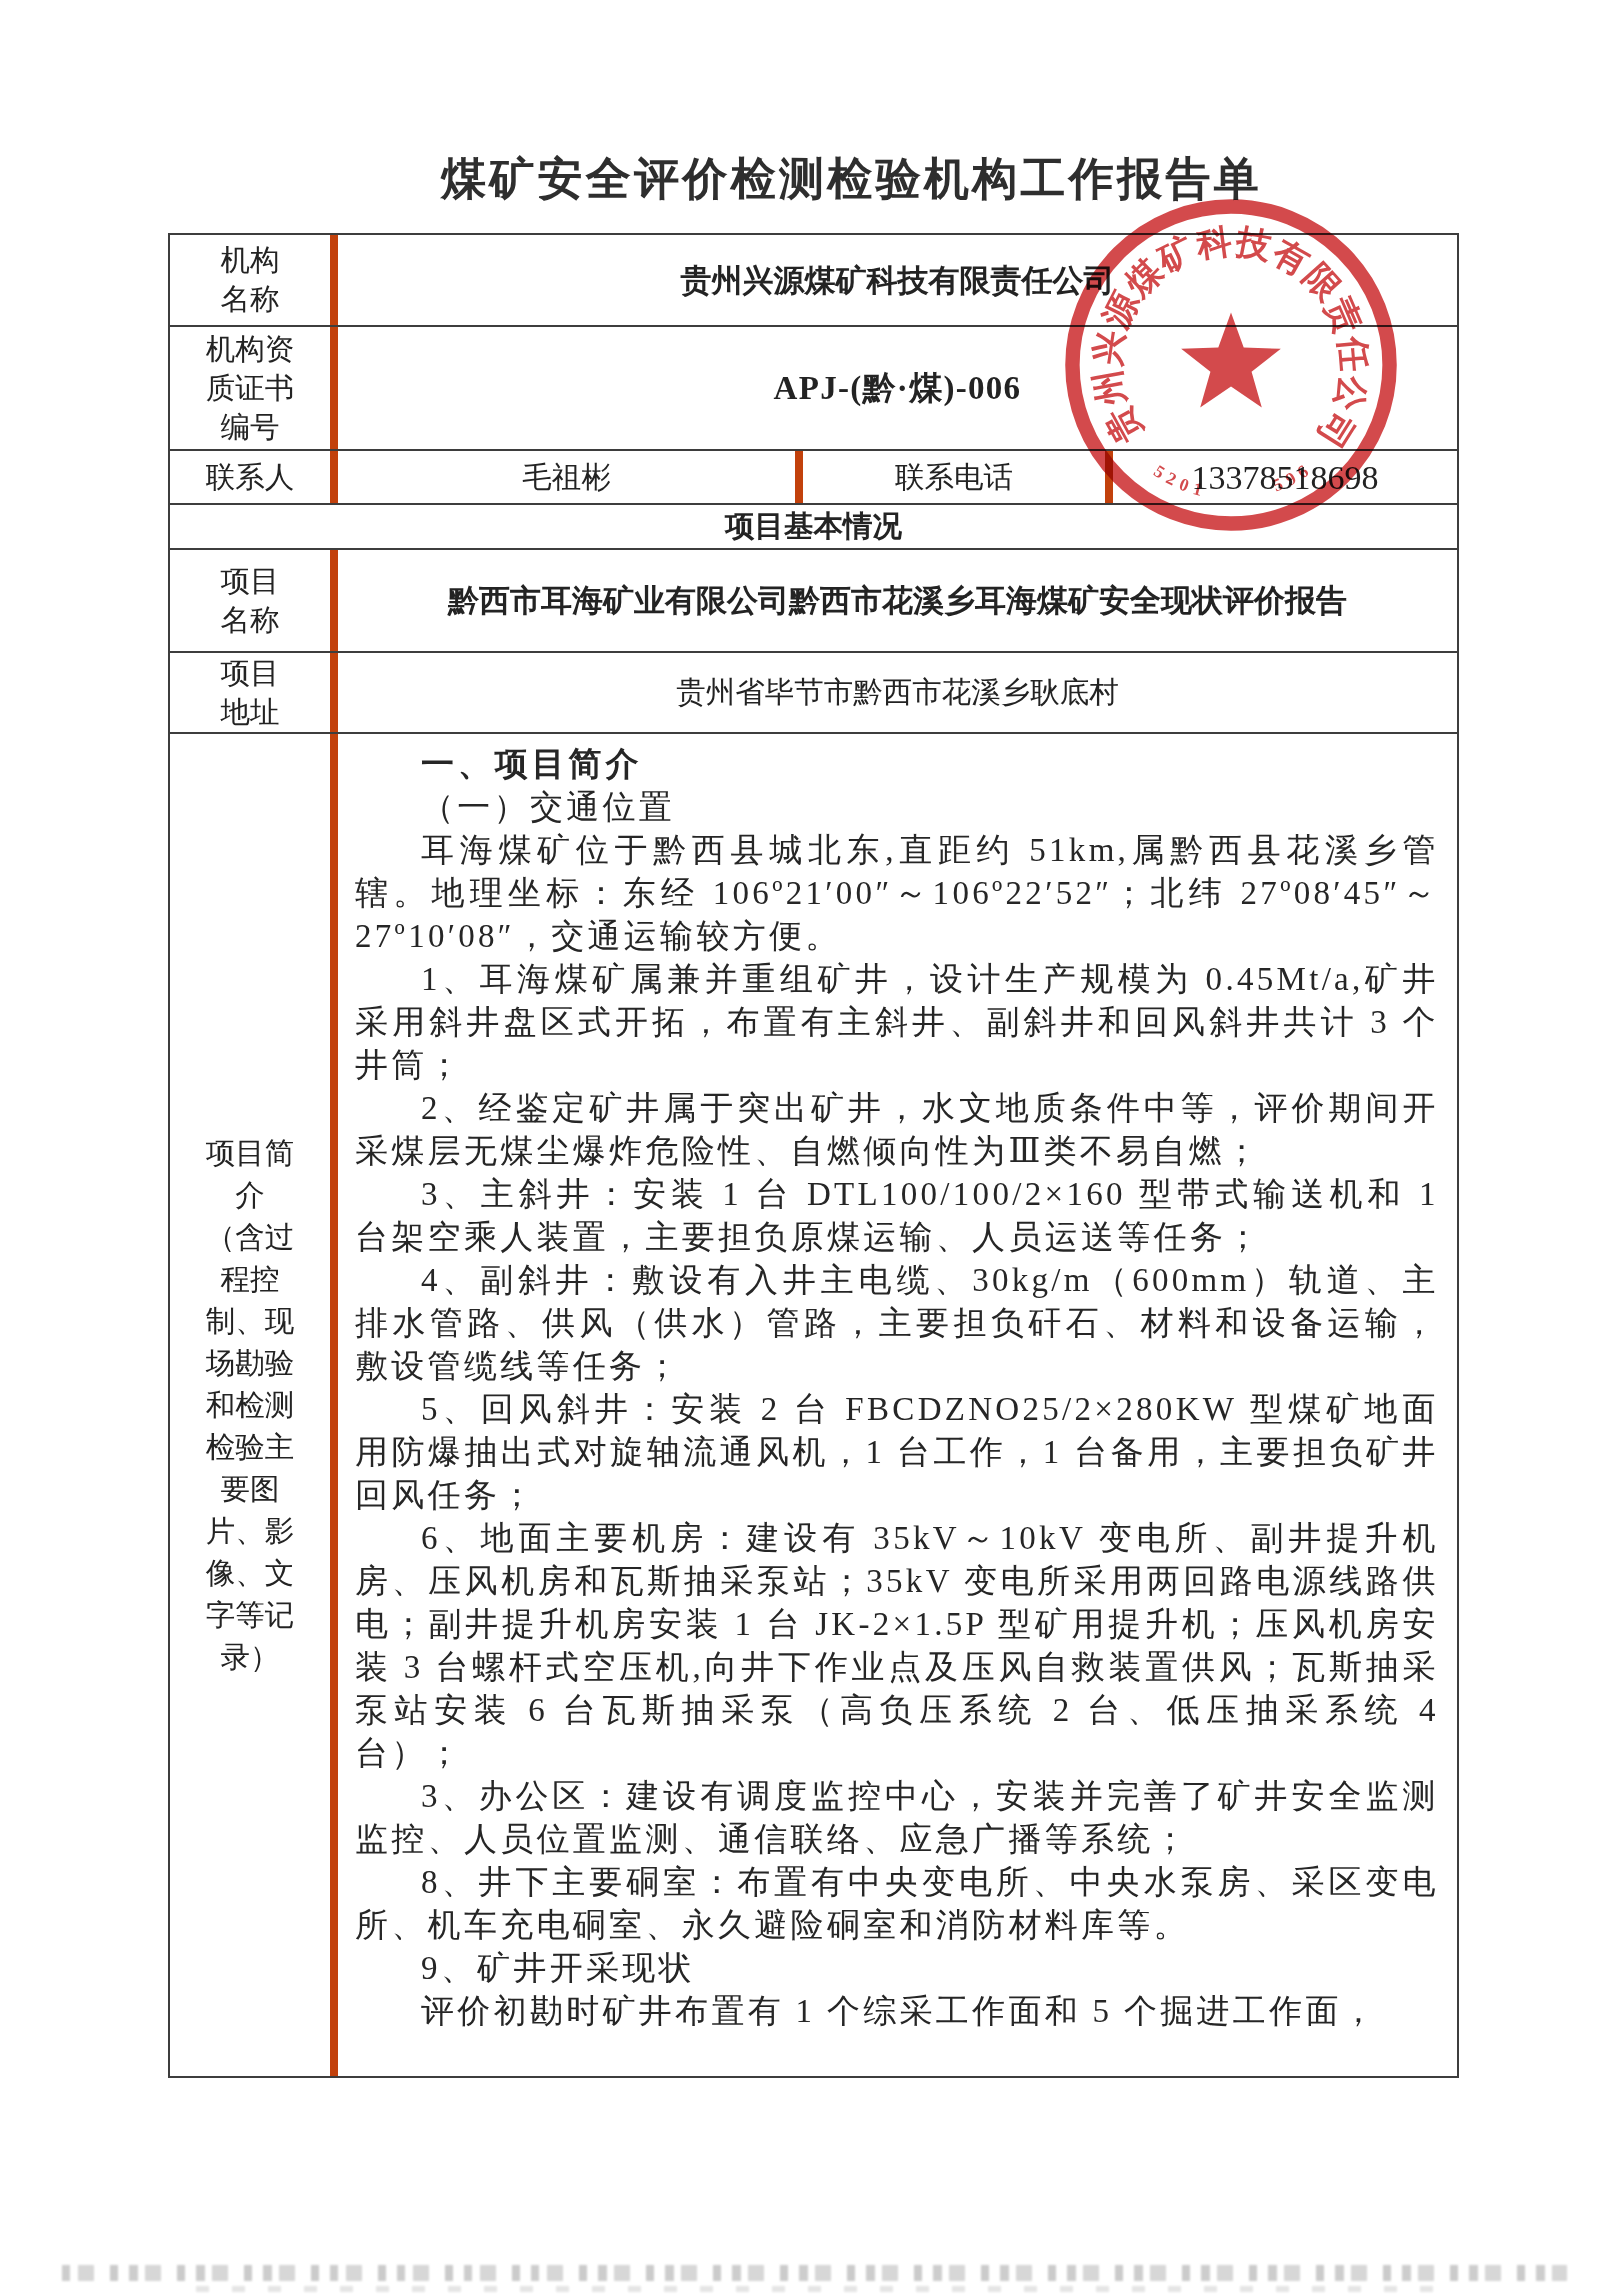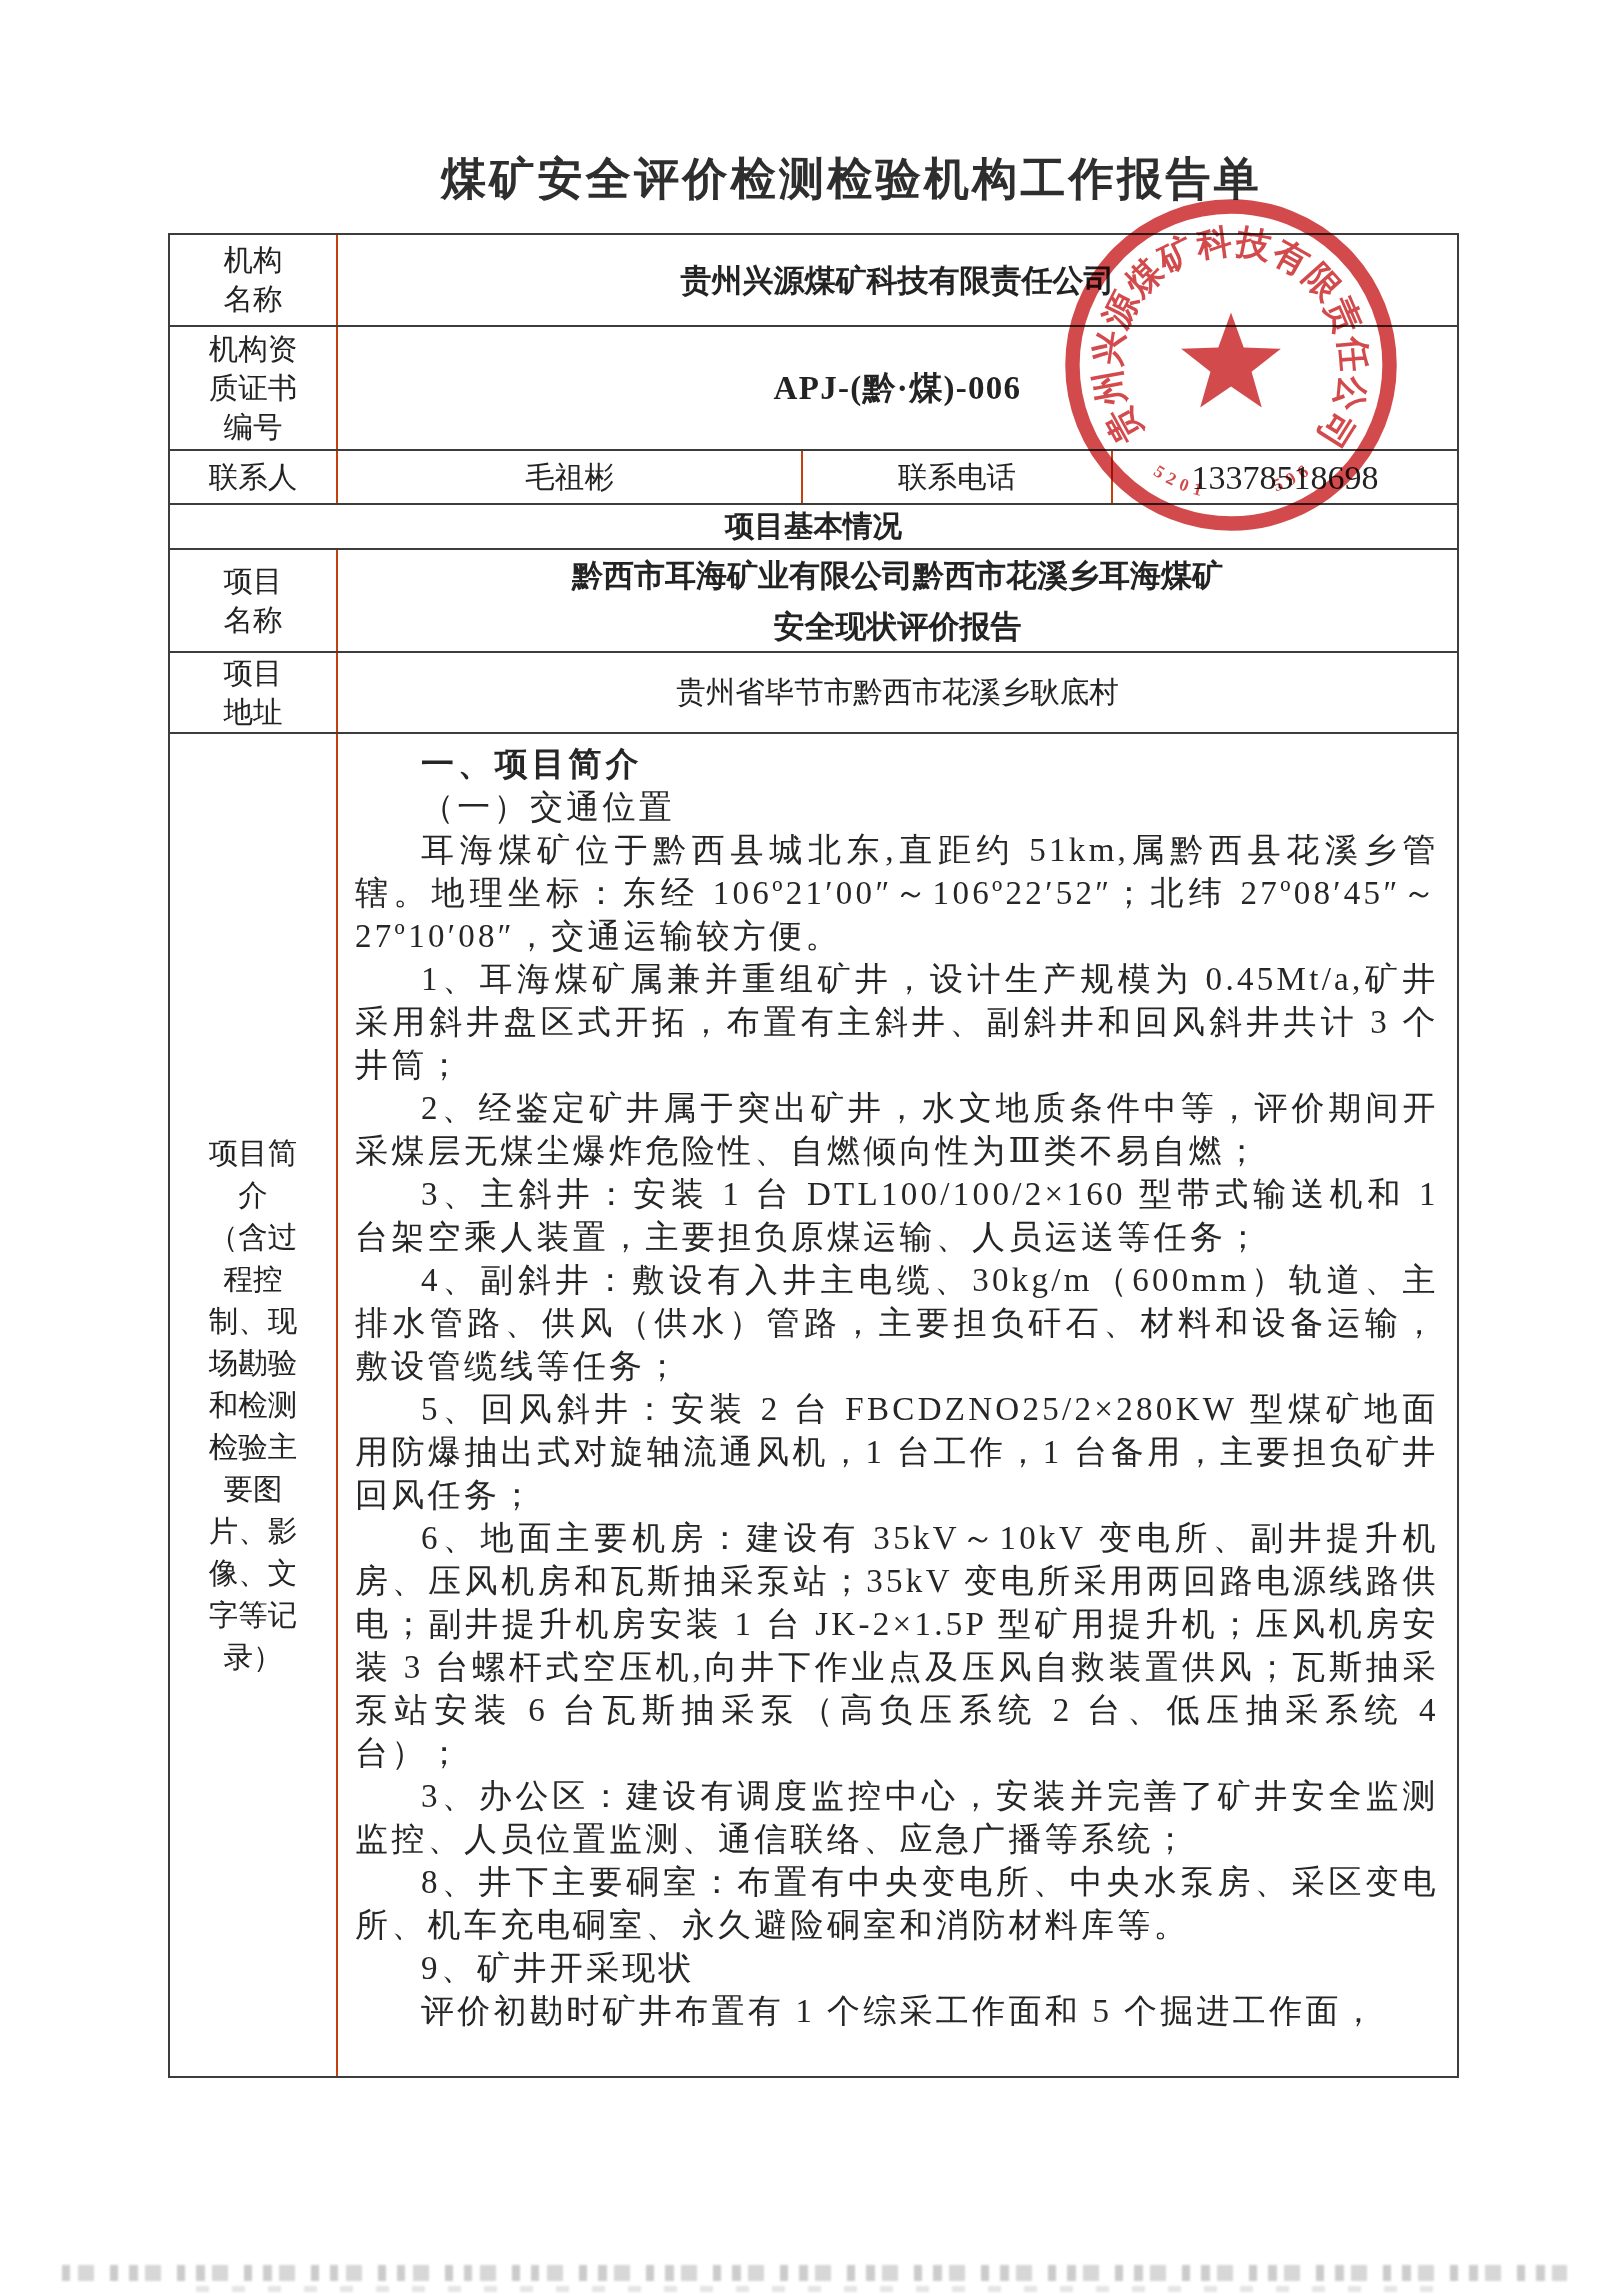--- a/index.html
+++ b/index.html
@@ -6,21 +6,21 @@
   body{width:1623px;height:2295px;position:relative;overflow:hidden;
        font-family:"Liberation Serif","DejaVu Serif",serif;color:#232323;}
   .page-title{position:absolute;left:0;top:149px;width:1623px;text-align:center;
        font-size:45px;font-weight:bold;letter-spacing:3.3px;color:#2e2e2e;padding-left:40px;}
   .tbl{position:absolute;left:168px;top:233px;width:1291px;border:2.6px solid #3d3d3d;
        box-sizing:border-box;}
   .row{display:flex;border-bottom:2.6px solid #3d3d3d;box-sizing:border-box;}
   .row:last-child{border-bottom:none;}
   .cell{box-sizing:border-box;display:flex;align-items:center;justify-content:center;
        font-size:29.5px;line-height:39px;text-align:center;}
-  .cell.rb{border-right:2px solid #c2410c;}
+  .cell.rb{border-right:8px solid #c2410c;}
   .labelcol{flex:0 0 168px;white-space:pre-line;}
   .grow{flex:1 1 auto;}
   .b{font-weight:bold;}
   .r1{height:92px;}
   .r2{height:124px;}
   .r3{height:54px;}
   .r4{height:45px;}
   .r5{height:103px;}
   .r6{height:81px;}
   .r7{height:1342px;}
@@ -74,21 +74,21 @@
     <div class="cell c4">13378518698</div>
   </div>
 
   <div class="row r4">
     <div class="cell grow b">项目基本情况</div>
   </div>
 
   <div class="row r5">
     <div class="cell rb labelcol">项目
 名称</div>
-    <div class="cell grow" style="flex-direction:column;">
+    <div class="cell grow" style="flex-direction:row;">
       <div class="value b">黔西市耳海矿业有限公司黔西市花溪乡耳海煤矿</div>
       <div class="value b">安全现状评价报告</div>
     </div>
   </div>
 
   <div class="row r6">
     <div class="cell rb labelcol">项目
 地址</div>
     <div class="cell grow">贵州省毕节市黔西市花溪乡耿底村</div>
   </div>

